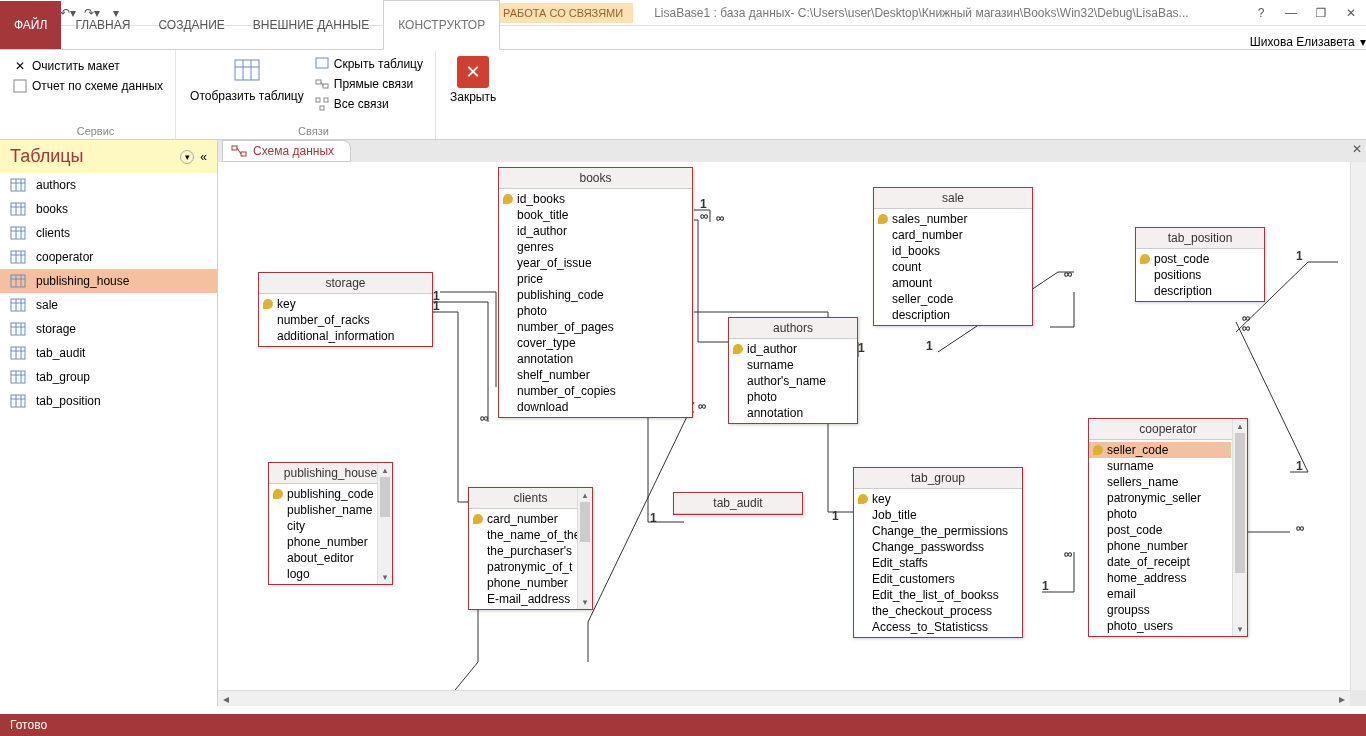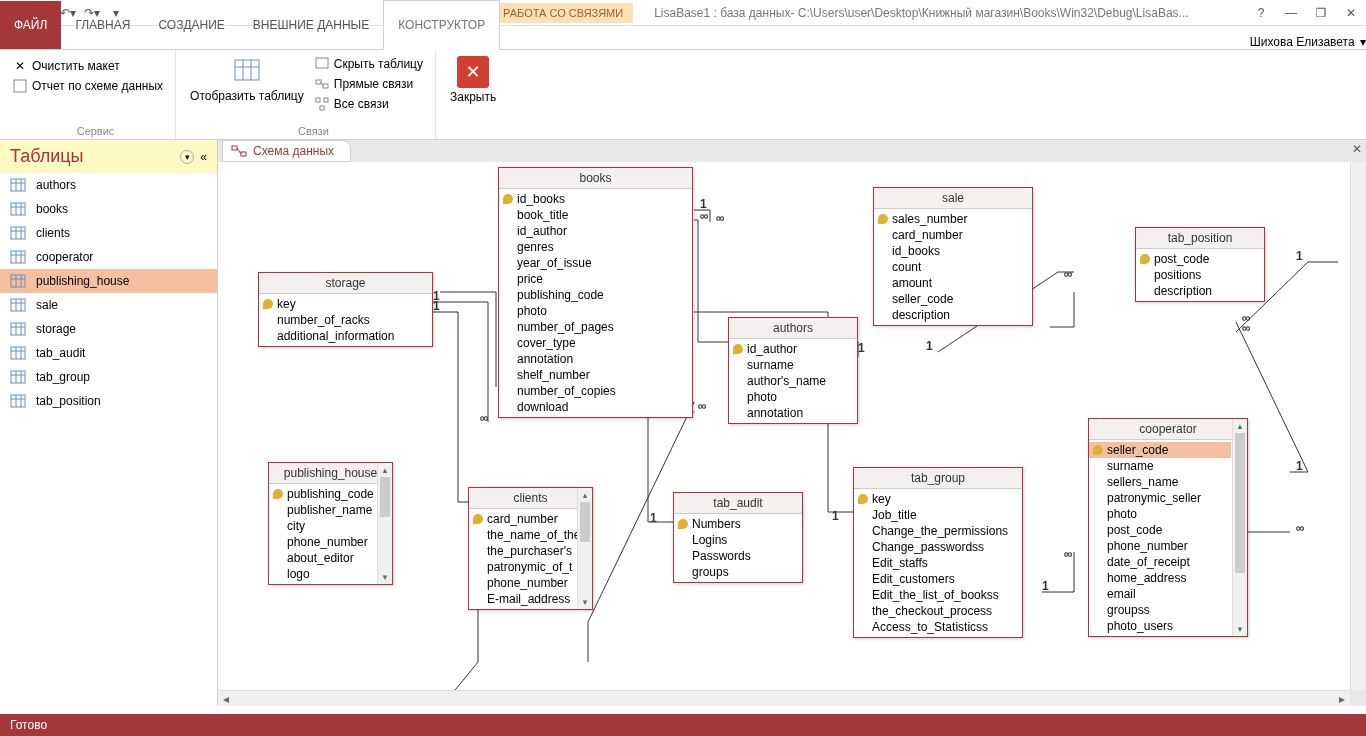--- a/index.html
+++ b/index.html
@@ -439,26 +439,20 @@
         </div>
       <div class="vscroll">
           <div class="arr" style="top:0">▴</div>
           <div class="thumb"></div>
           <div class="arr" style="bottom:0">▾</div>
         </div>
     </div>
 
     <div class="schema-table" style="left:455px; top:330px; width:130px">
       <div class="st-header">tab_audit</div>
-      <div class="st-body">
-          <div class="st-row pk">Numbers</div>
-          <div class="st-row">Logins</div>
-          <div class="st-row">Passwords</div>
-          <div class="st-row">groups</div>
-        </div>
     </div>
 
     <div class="schema-table" style="left:635px; top:305px; width:170px">
       <div class="st-header">tab_group</div>
       <div class="st-body">
           <div class="st-row pk">key</div>
           <div class="st-row">Job_title</div>
           <div class="st-row">Change_the_permissions</div>
           <div class="st-row">Change_passwordss</div>
           <div class="st-row">Edit_staffs</div>

